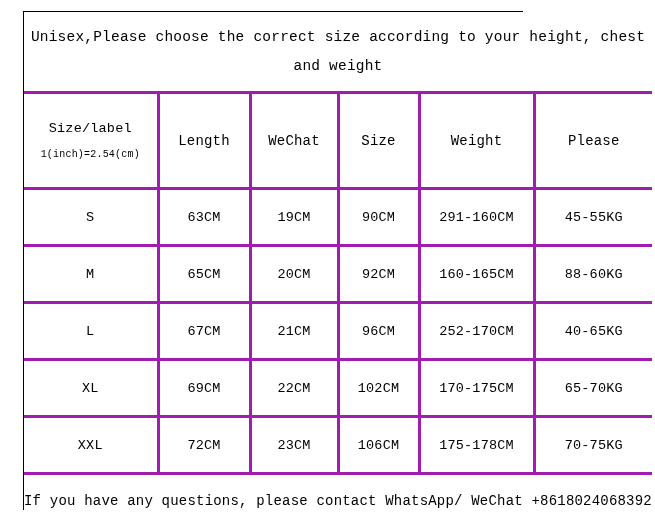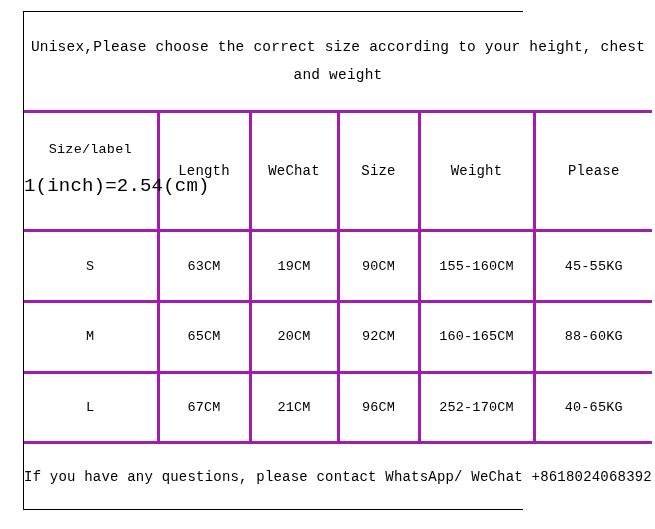--- a/index.html
+++ b/index.html
@@ -69,38 +69,38 @@
   .size-label-cell {
     padding: 0 6px;
     line-height: 2.25;
   }
   .size-label-main {
     display: block;
     font-size: 13.5px;
   }
   .size-label-sub {
     display: block;
-    font-size: 19px;
+    font-size: 10px;
   }
 
   
   .data-row td {
     height: 54px;
     font-size: 13.5px;
   }
 
   
   .footer-row td {
     height: 52px;
     padding: 0 14px;
     font-size: 14px;
   }
   .footer-text {
     display: block;
-    text-align: center;
+    text-align: left;
   }
 
   
   col.c-size   { width: 134px; }
   col.c-length { width: 92px; }
   col.c-sleeve { width: 88px; }
   col.c-bust   { width: 81px; }
   col.c-height { width: 115px; }
   col.c-weight { width: 118px; }
 </style>
@@ -135,21 +135,21 @@
         <td>Size</td>
         <td>Weight</td>
         <td>Please</td>
       </tr>
 
       <tr class="data-row">
         <td>S</td>
         <td>63CM</td>
         <td>19CM</td>
         <td>90CM</td>
-        <td>155-160CM</td>
+        <td>291-160CM</td>
         <td>45-55KG</td>
       </tr>
 
       <tr class="data-row">
         <td>M</td>
         <td>65CM</td>
         <td>20CM</td>
         <td>92CM</td>
         <td>160-165CM</td>
         <td>88-60KG</td>
@@ -157,21 +157,37 @@
 
       <tr class="data-row">
         <td>L</td>
         <td>67CM</td>
         <td>21CM</td>
         <td>96CM</td>
         <td>252-170CM</td>
         <td>40-65KG</td>
       </tr>
 
+      <tr class="data-row">
+        <td>XL</td>
+        <td>69CM</td>
+        <td>22CM</td>
+        <td>102CM</td>
+        <td>170-175CM</td>
+        <td>65-70KG</td>
+      </tr>
 
+      <tr class="data-row">
+        <td>XXL</td>
+        <td>72CM</td>
+        <td>23CM</td>
+        <td>106CM</td>
+        <td>175-178CM</td>
+        <td>70-75KG</td>
+      </tr>
 
       <tr class="footer-row">
         <td colspan="6">
           <span class="footer-text">If you have any questions, please contact WhatsApp/ WeChat +8618024068392</span>
         </td>
       </tr>
 
     </tbody>
   </table>
 </div>

